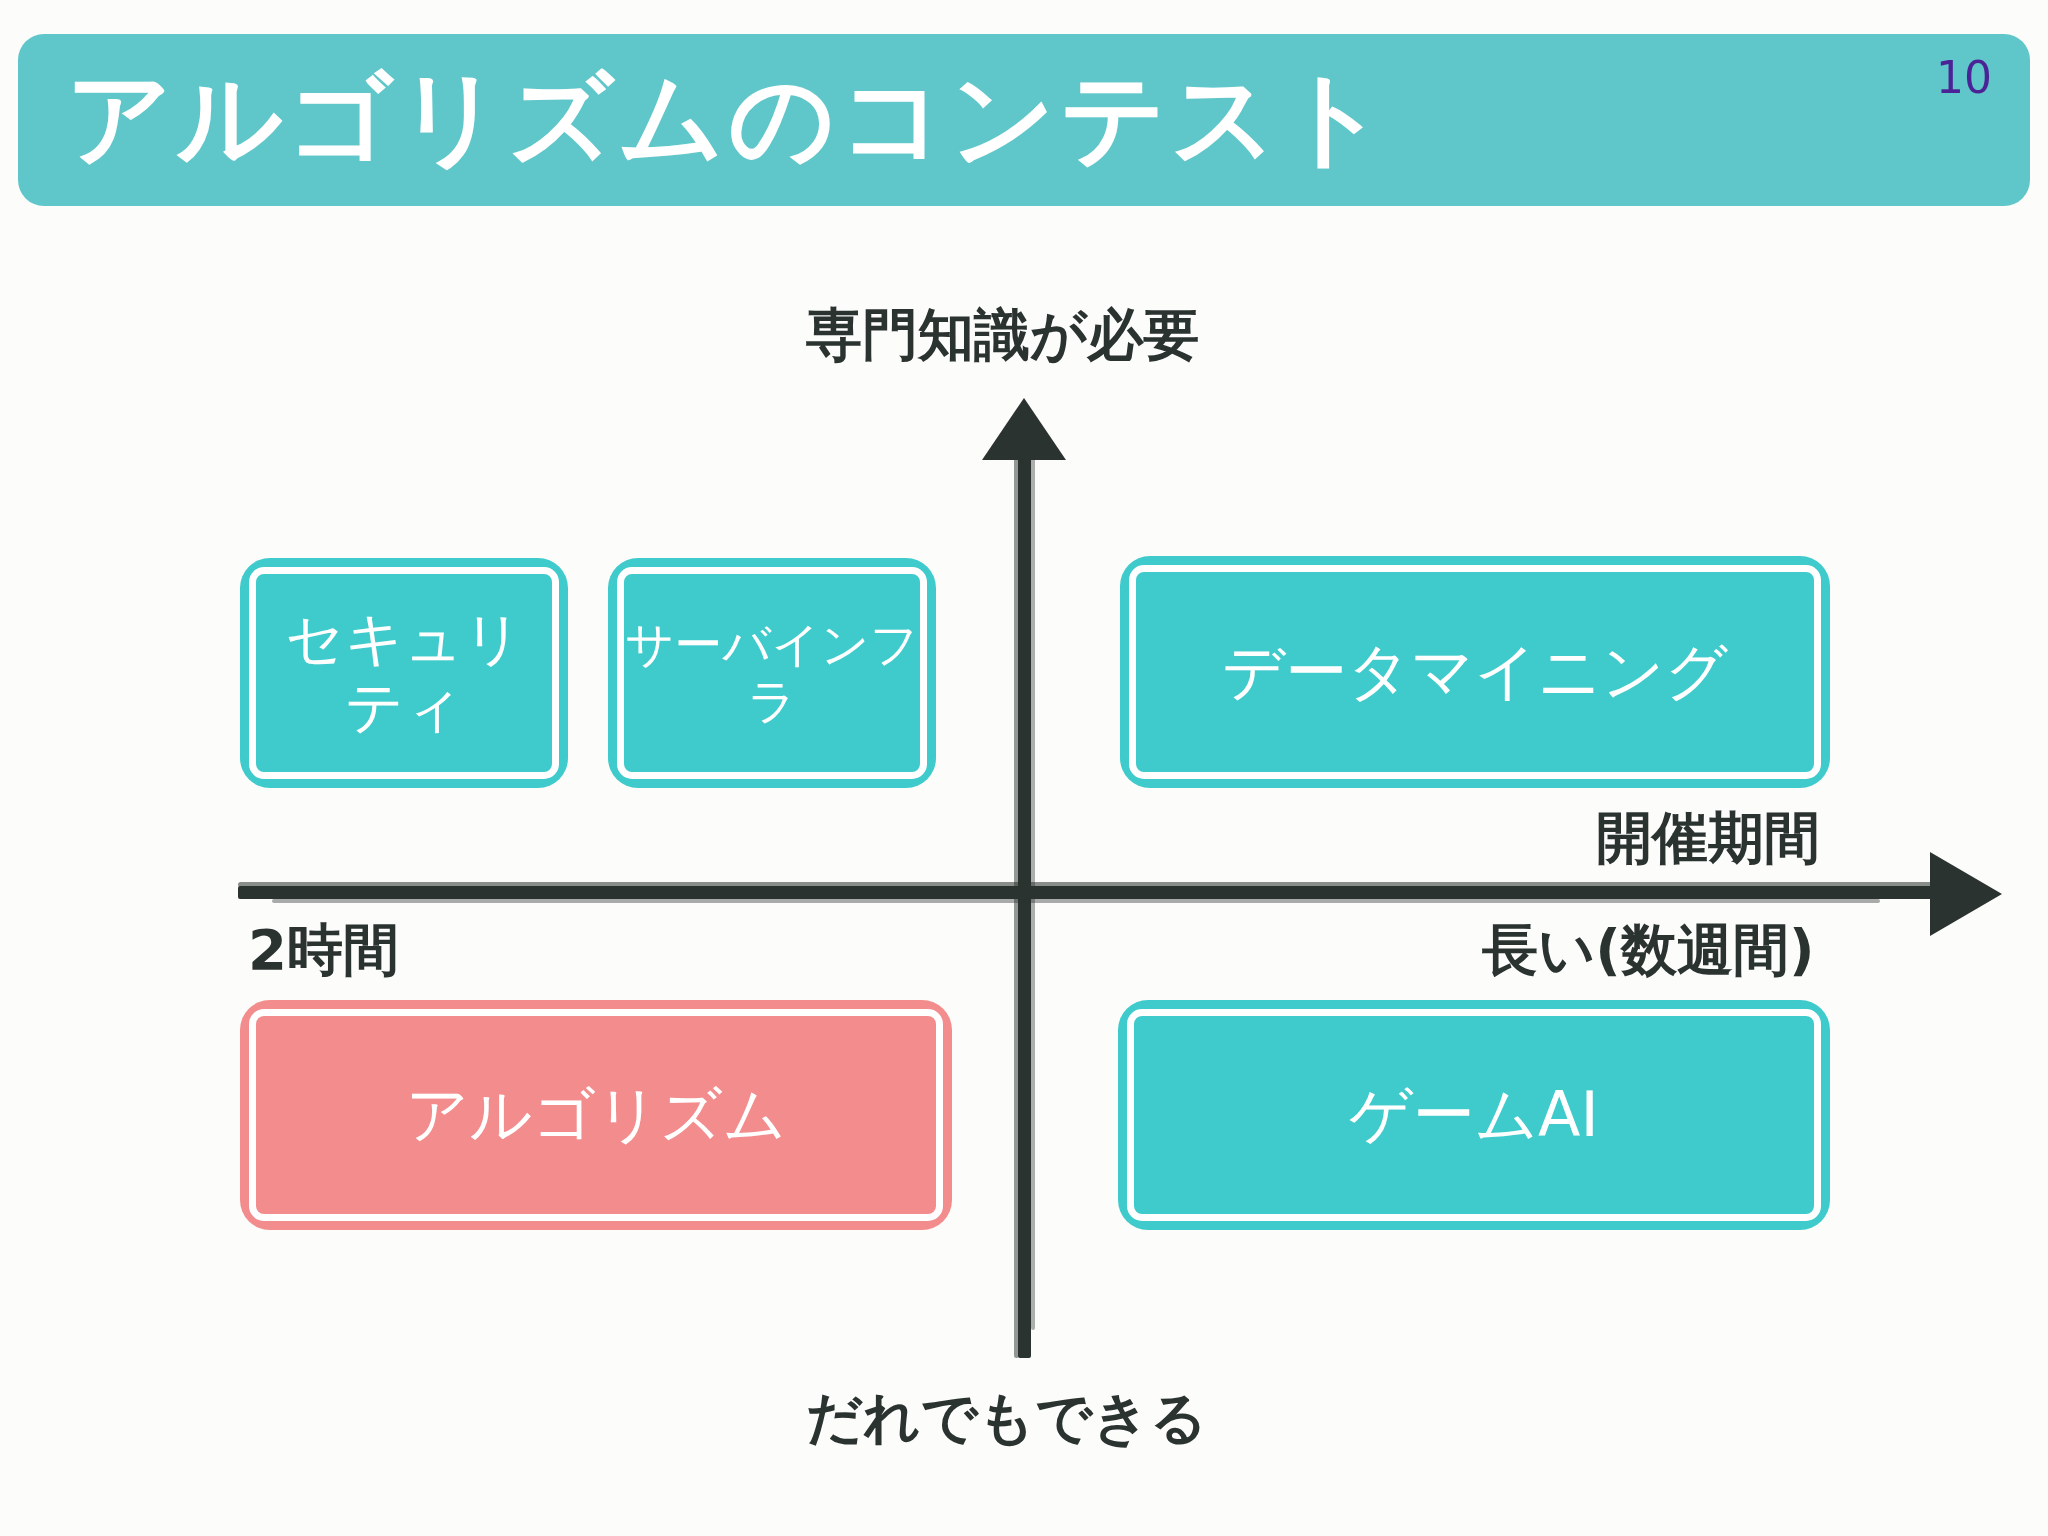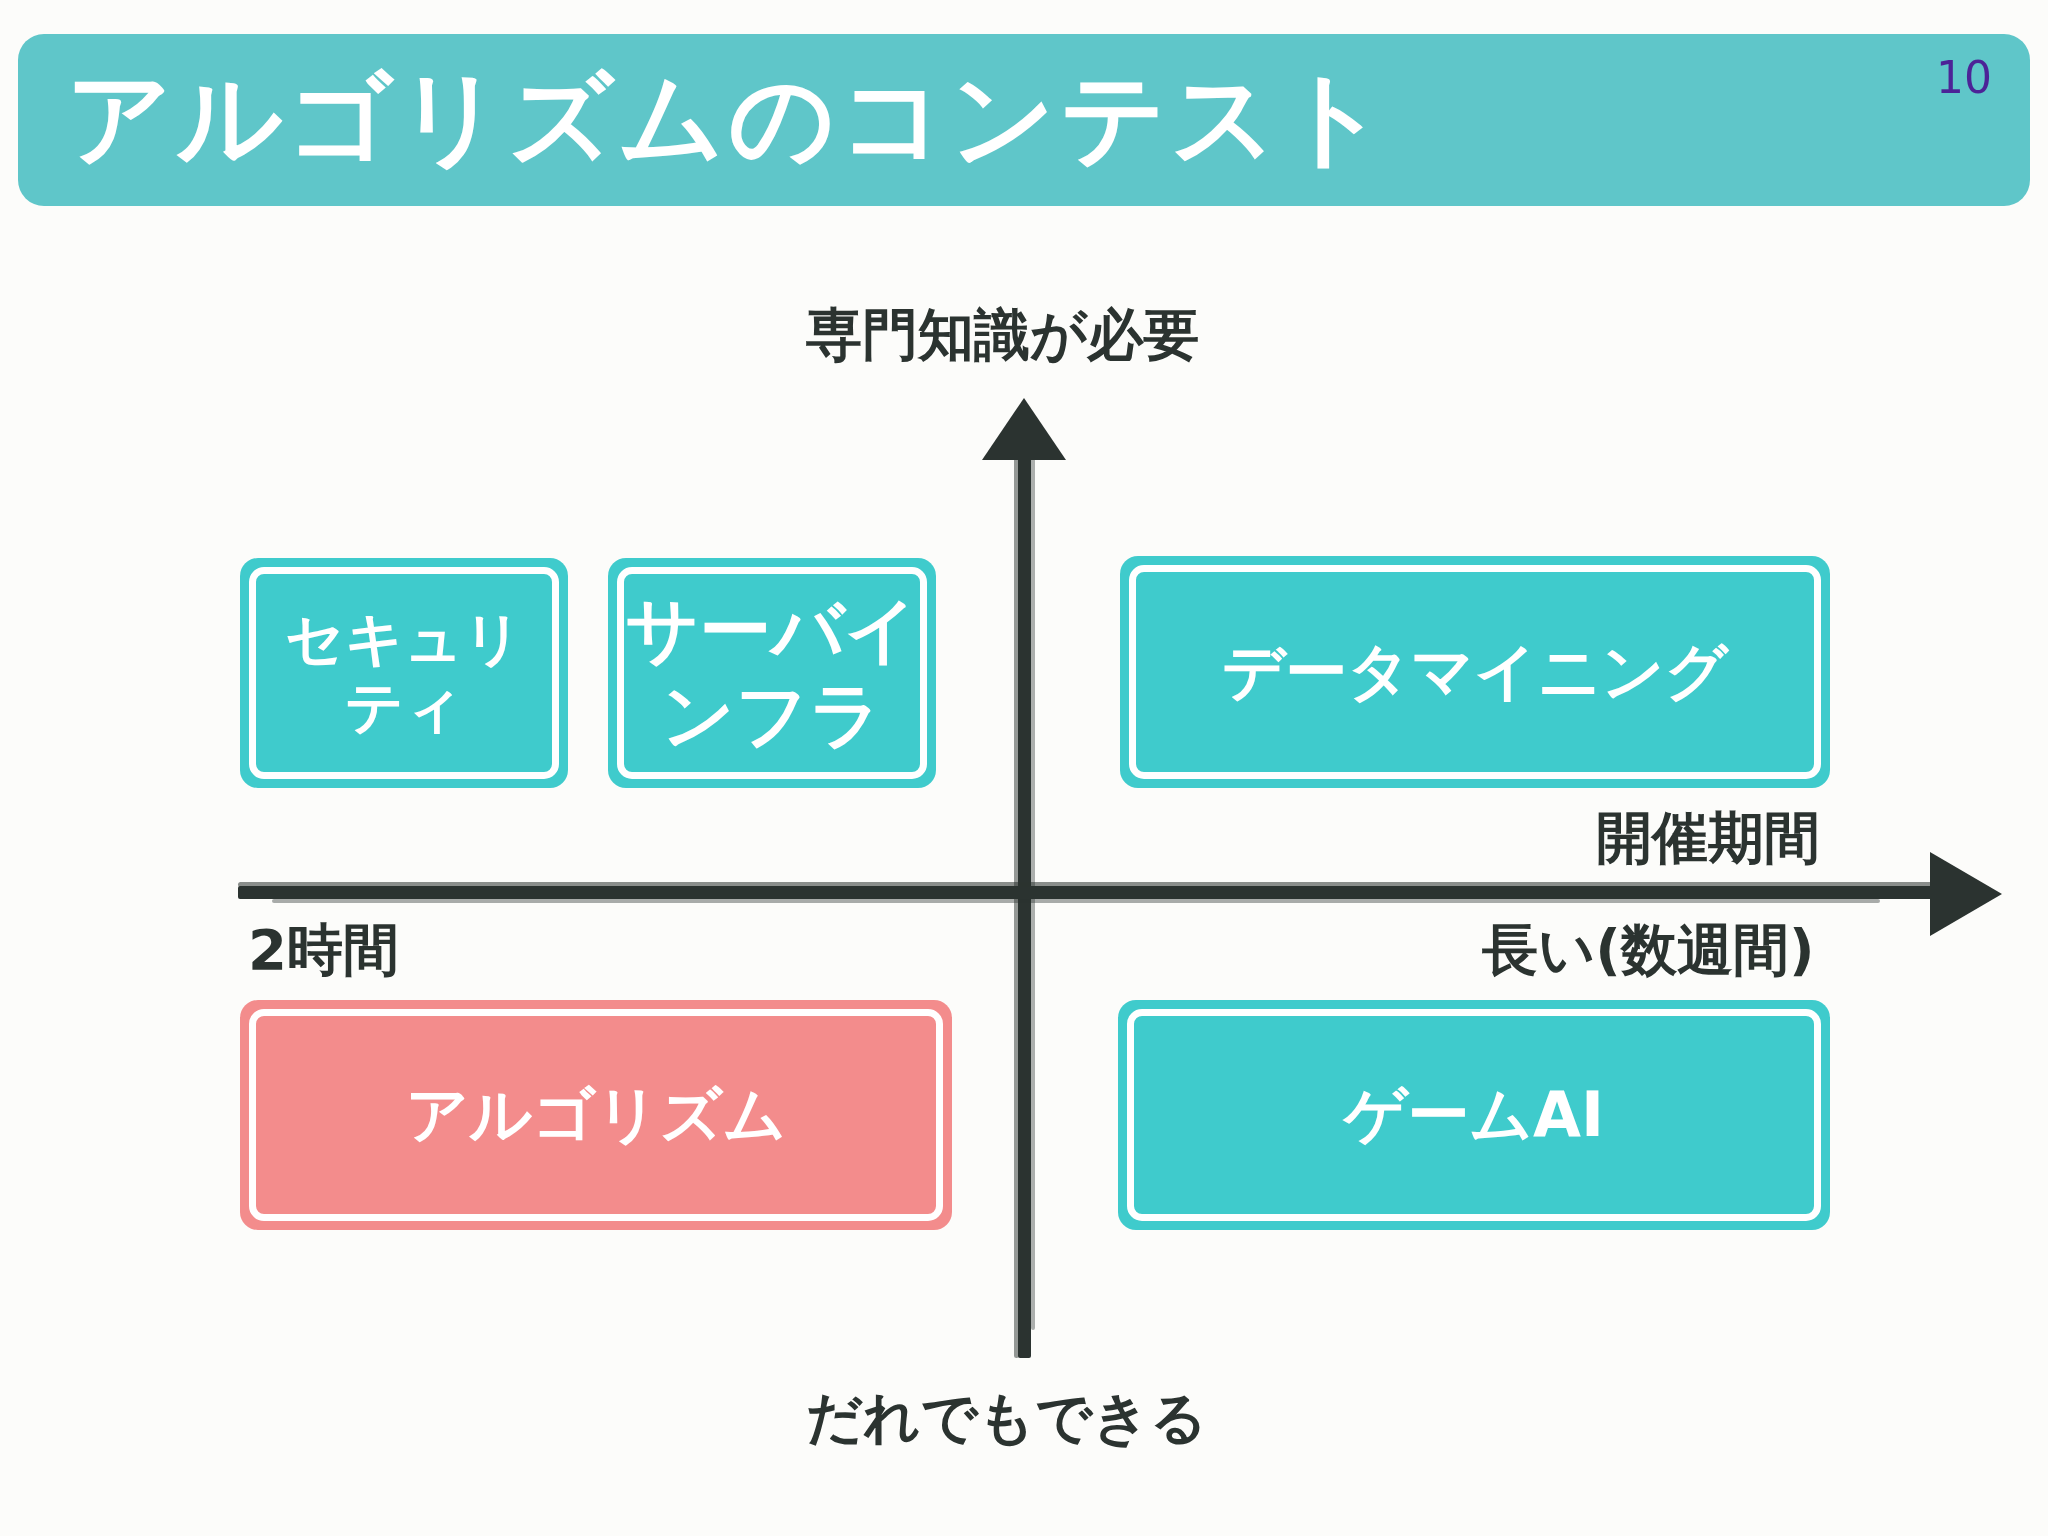--- a/index.html
+++ b/index.html
@@ -146,28 +146,28 @@
   }
   .label-top    { left: 806px;  top: 305px; }
   .label-bottom { left: 806px;  top: 1388px; }
   .label-left   { left: 248px;  top: 920px; }
   .label-dur    { left: 1596px; top: 808px; }
   .label-long   { left: 1482px; top: 920px; }
 
   
   .qbox {
     position: absolute;
-    border-radius: 18px;
+    border-radius: 30px;
     box-sizing: border-box;
     display: flex;
     align-items: center;
     justify-content: center;
     text-align: center;
     color: #FFFFFF;
-    font-weight: 700;
+    font-weight: 400;
     line-height: 1.18;
     padding: 10px 16px;
   }
   .qbox .qbox-ring {
     position: absolute;
     left: 9px;
     top: 9px;
     right: 9px;
     bottom: 9px;
     border: 7px solid #FFFFFF;
@@ -175,21 +175,21 @@
     pointer-events: none;
   }
   .qbox .qbox-label {
     position: relative;
     z-index: 2;
   }
   .qbox.teal   { background: #3FCBCC; }
   .qbox.salmon { background: #F38C8C; }
 
   .box-security  { left: 240px;  top: 558px;  width: 328px; height: 230px; font-size: 58px; }
-  .box-server    { left: 608px;  top: 558px;  width: 328px; height: 230px; font-size: 72px; }
+  .box-server    { left: 608px;  top: 558px;  width: 328px; height: 230px; font-size: 48px; }
   .box-datamine  { left: 1120px; top: 556px;  width: 710px; height: 232px; font-size: 62px; }
   .box-algorithm { left: 240px;  top: 1000px; width: 712px; height: 230px; font-size: 62px; }
   .box-gameai    { left: 1118px; top: 1000px; width: 712px; height: 230px; font-size: 62px; }
 </style>
 </head>
 <body>
 
 <div class="slide">
 
   <div class="title-banner">

